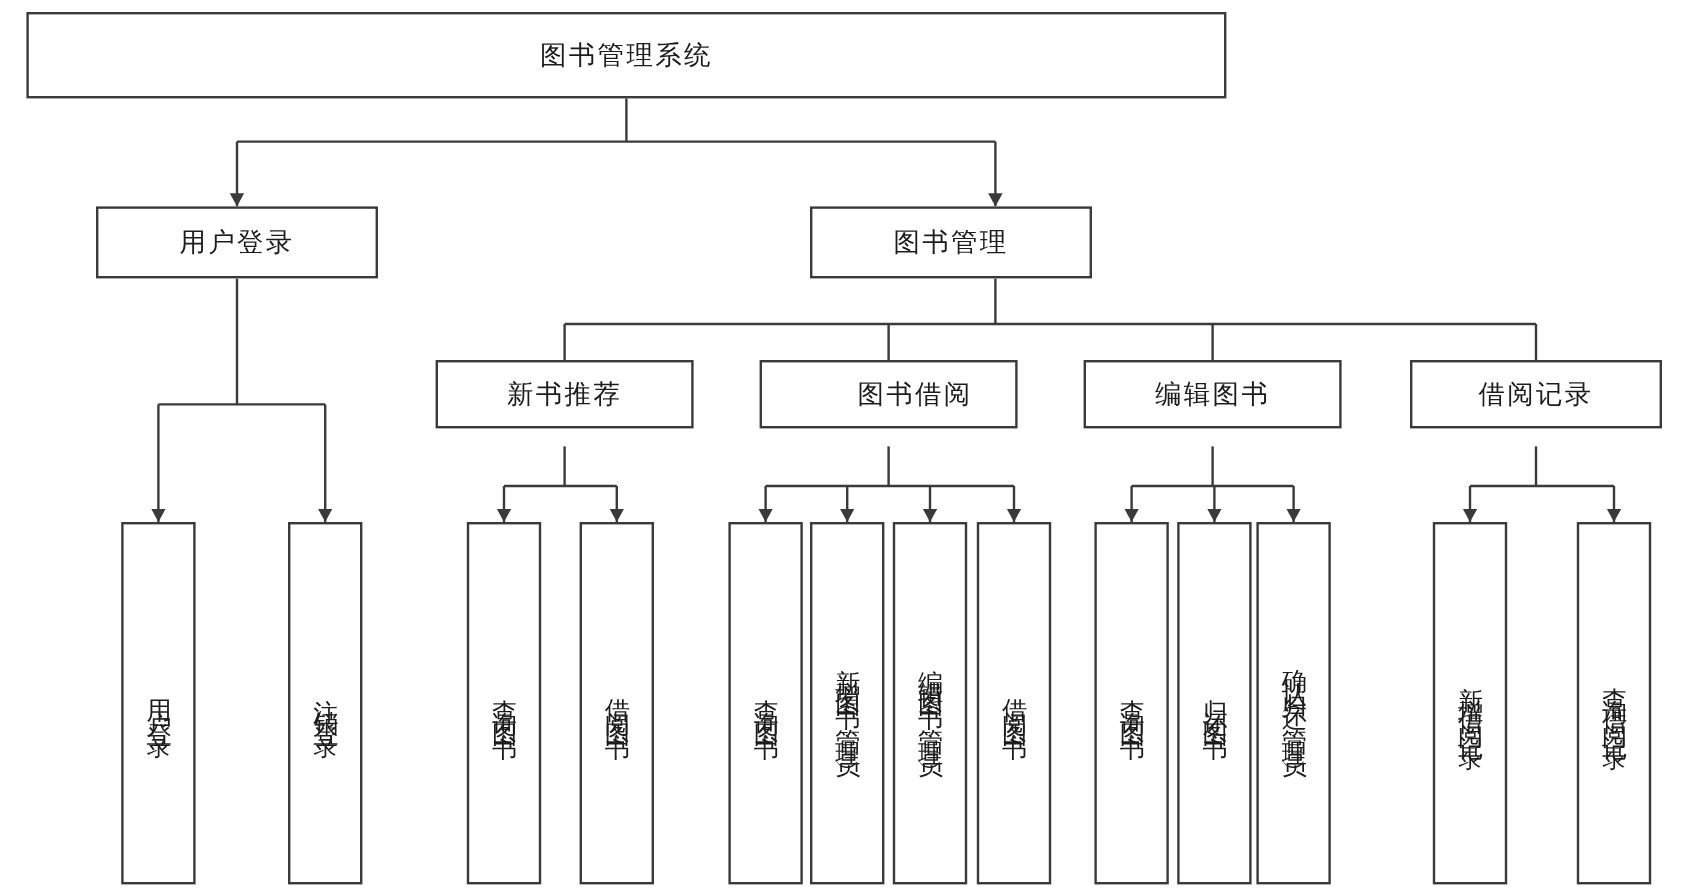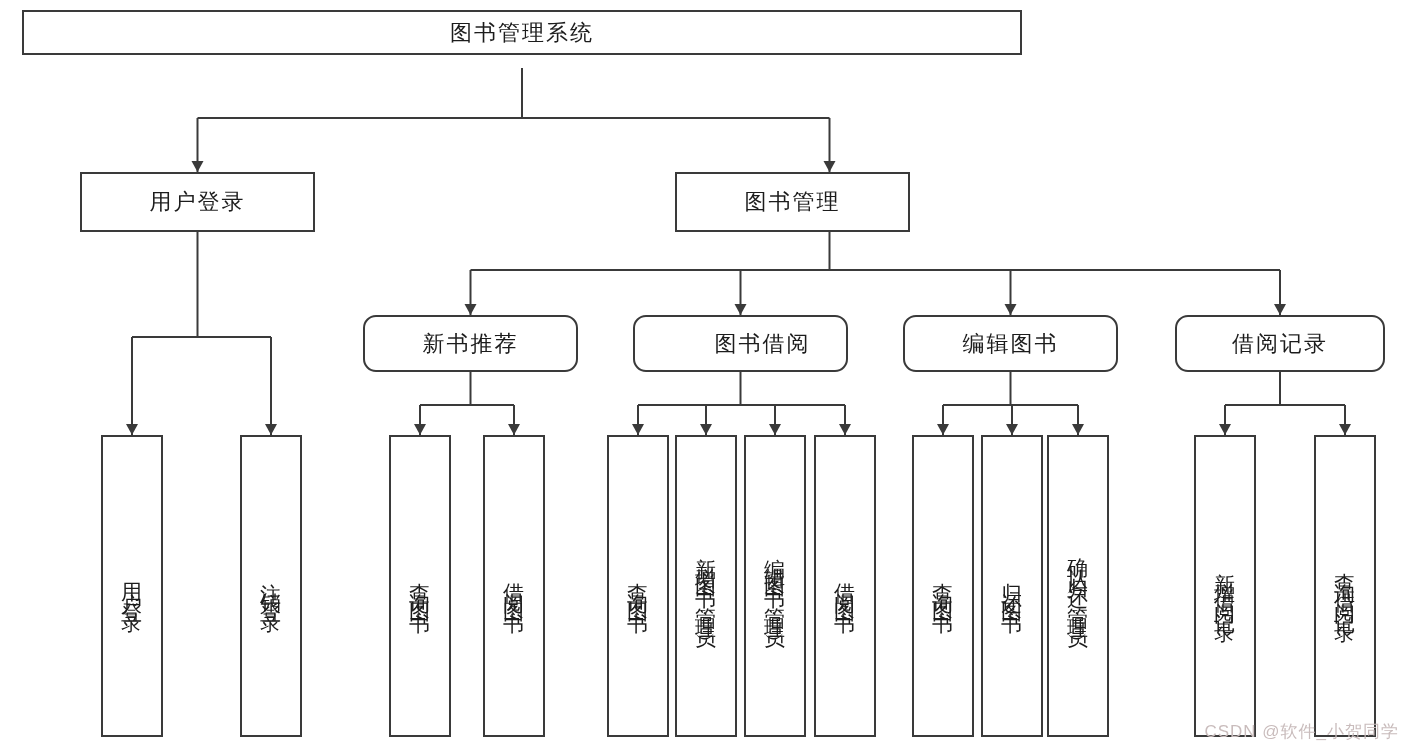--- a/index.html
+++ b/index.html
@@ -29,24 +29,24 @@
   }
   .h-node { font-size: 22px; letter-spacing: 2px; }
   .v-node .vtext {
     writing-mode: vertical-rl;
     text-orientation: mixed;
     font-size: 21px;
     letter-spacing: 10px;
     line-height: 1.1;
     white-space: nowrap;
   }
-  .n-root { left: 22px;  top: 10px;  width: 1000px; height: 45px; }
+  .n-root { left: 22px;  top: 10px;  width: 1000px; height: 72px; }
   .b1     { left: 80px;  top: 172px; width: 235px;  height: 60px; }
   .b2     { left: 675px; top: 172px; width: 235px;  height: 60px; }
-  .mod    { top: 315px; width: 215px; height: 57px; border-radius: 13px; }
+  .mod    { top: 300px; width: 215px; height: 57px; }
   .m1 { left: 363px; }
   .m2 { left: 633px; padding-left: 44px; }
   .m3 { left: 903px; }
   .m4 { left: 1175px; width: 210px; font-family: Liberation Mono, monospace; }
   .leaf { top: 435px; width: 62px; height: 302px; }
   .l1  { left: 101px; }
   .l2  { left: 240px; }
   .l3  { left: 389px; }
   .l4  { left: 483px; }
   .l5  { left: 607px; }
@@ -169,14 +169,13 @@
     <span class="vtext">确认归还（管理员）</span>
   </div>
 
   <div class="node v-node leaf l12">
     <span class="vtext">新增借阅记录</span>
   </div>
   <div class="node v-node leaf l13">
     <span class="vtext">查询借阅记录</span>
   </div>
 
-  <div class="watermark">CSDN @软件_小贺同学</div>
 </div>
 
 </body></html>

